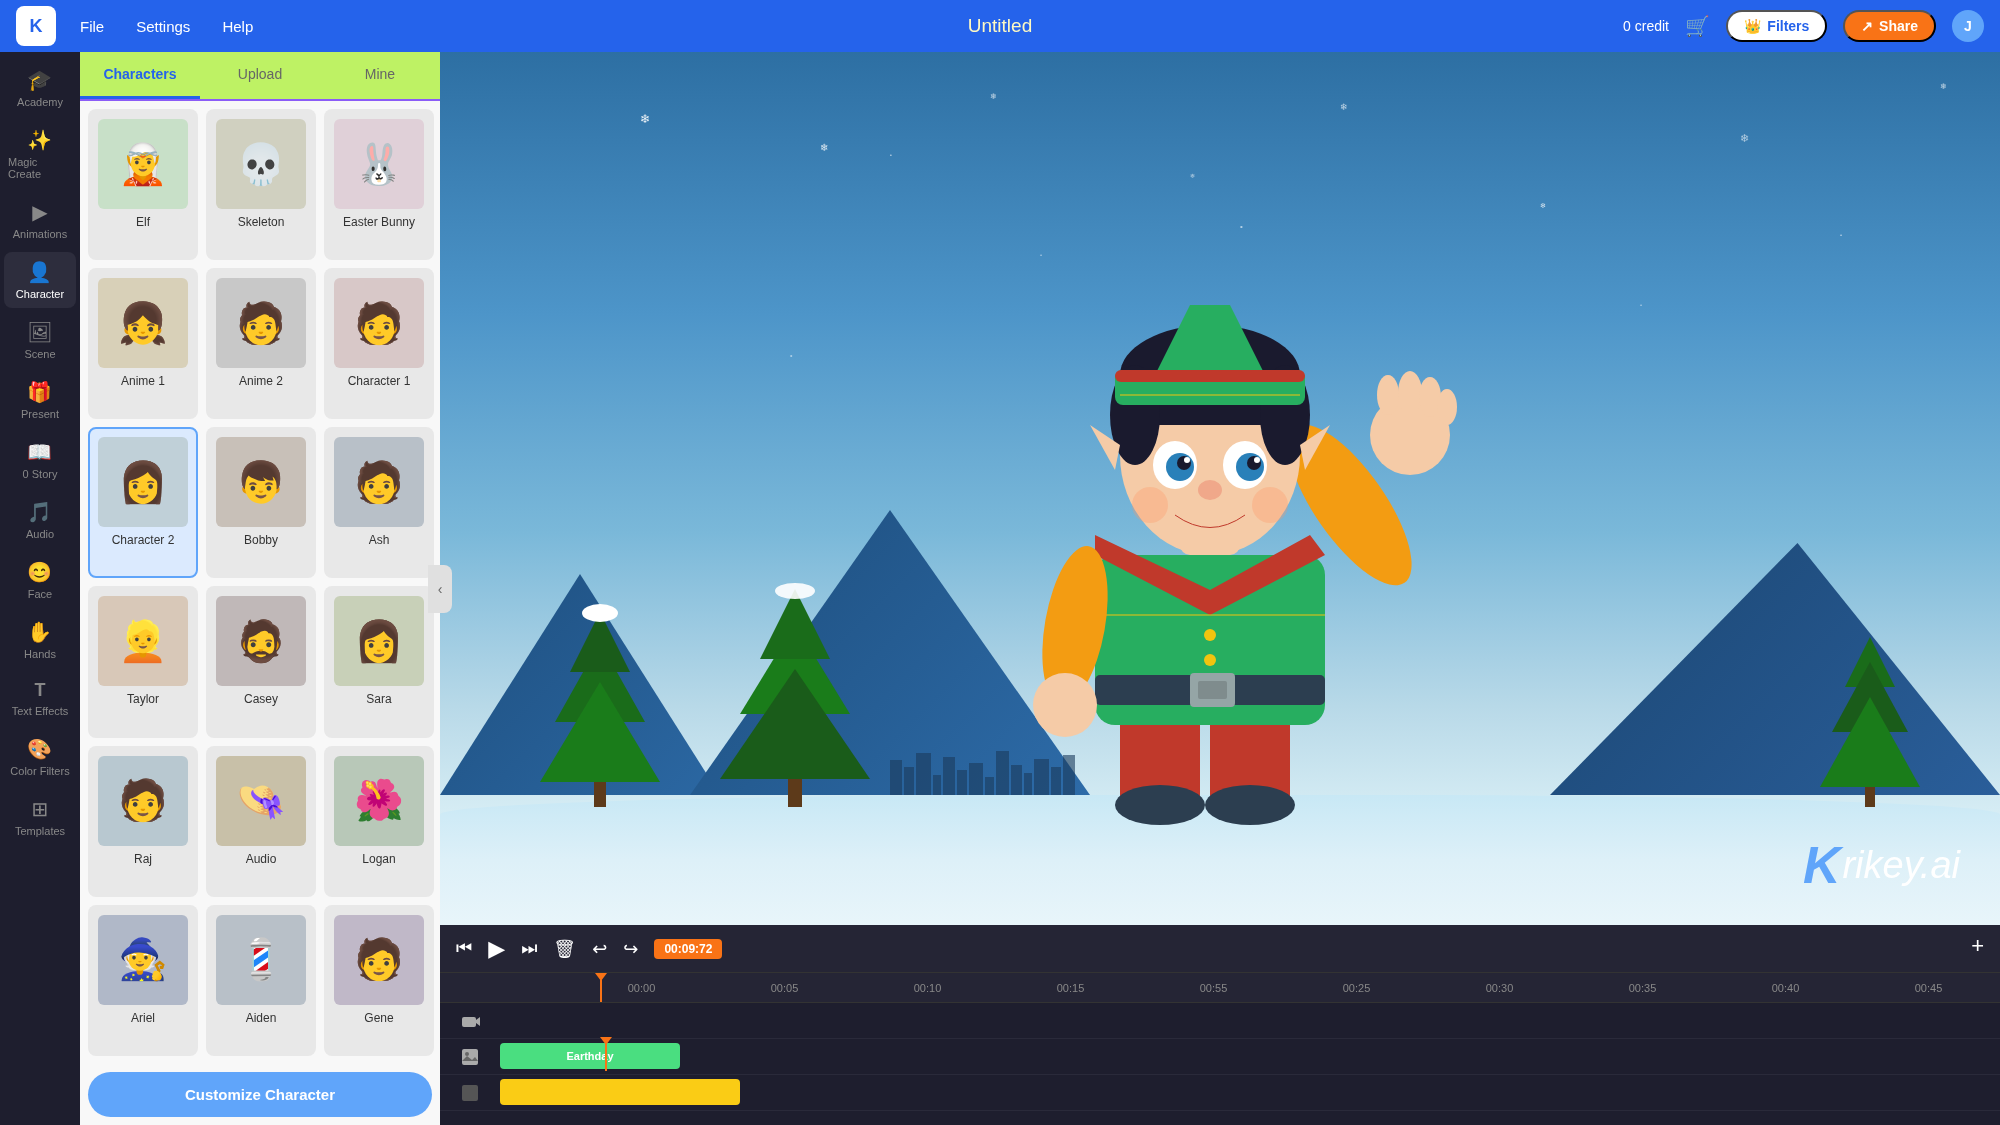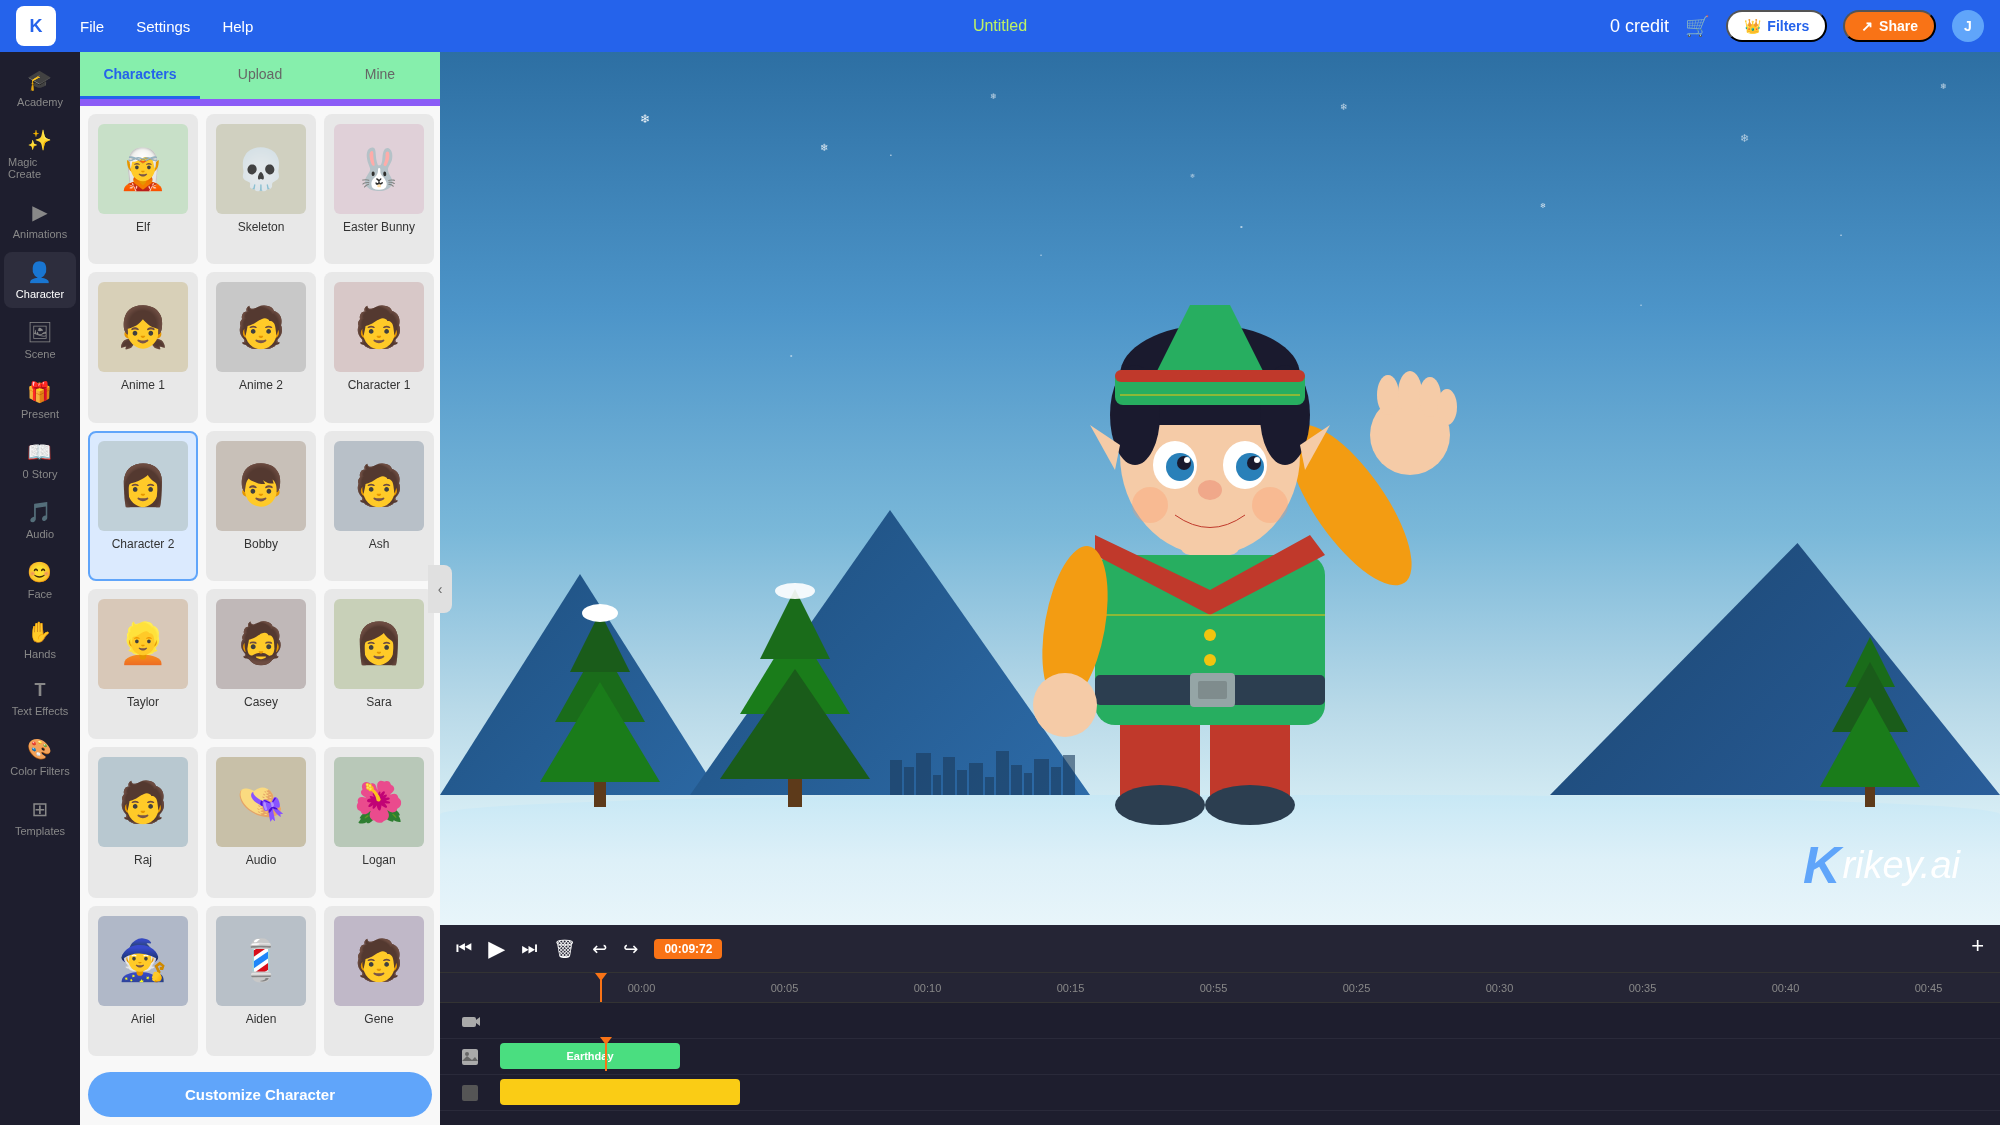--- a/index.html
+++ b/index.html
@@ -12,23 +12,23 @@
       display: flex; align-items: center; padding: 0 16px;
       position: relative; z-index: 10;
     }
     .nav-logo {
       width: 40px; height: 40px; background: white; border-radius: 8px;
       display: flex; align-items: center; justify-content: center;
       margin-right: 24px; font-weight: 900; color: #2563eb; font-size: 18px;
     }
     .nav-menu { display: flex; gap: 32px; }
     .nav-menu-item { color: white; font-size: 15px; cursor: pointer; }
-    .nav-title { position: absolute; left: 50%; transform: translateX(-50%); color: #bef264; font-size: 16px; }
+    .nav-title { position: absolute; left: 50%; transform: translateX(-50%); color: #fef9c3; font-size: 19px; }
     .nav-right { margin-left: auto; display: flex; align-items: center; gap: 16px; }
-    .nav-credit { color: white; font-size: 18px; }
+    .nav-credit { color: white; font-size: 14px; }
     .nav-cart { color: white; font-size: 20px; position: relative; }
     .nav-upgrade {
       background: white; color: #2563eb; border-radius: 20px;
       padding: 6px 16px; font-size: 14px; font-weight: 600; cursor: pointer;
       display: flex; align-items: center; gap: 6px;
     }
     .nav-share {
       background: #f97316; color: white; border-radius: 20px;
       padding: 6px 16px; font-size: 14px; font-weight: 600; cursor: pointer;
       display: flex; align-items: center; gap: 6px;
@@ -54,21 +54,21 @@
     }
     .icon-item.active { background: #2d2d3d; color: white; }
     .icon-item .icon-symbol { font-size: 20px; }
     .icon-item .icon-label { font-size: 11px; text-align: left; }
     .icon-item.active .icon-label { color: white; }
 
     
     .character-panel {
       width: 360px; background: #f8f8f8; display: flex; flex-direction: column; flex-shrink: 0;
     }
-    .panel-tabs { display: flex; border-bottom: 7px solid #8b5cf6; background: #86efac; align-items: center; }
+    .panel-tabs { display: flex; border-bottom: 2px solid #8b5cf6; background: #bef264; align-items: center; }
     .panel-tab {
       flex: 1; padding: 14px 8px; text-align: center; font-size: 14px;
       color: #666; cursor: pointer; border-bottom: 3px solid transparent;
     }
     .panel-tab.active { color: #2563eb; border-bottom: 3px solid #2563eb; font-weight: 600; }
 
     .character-grid {
       flex: 1; overflow-y: auto; padding: 8px;
       display: grid; grid-template-columns: repeat(3, 1fr); gap: 8px;
     }

